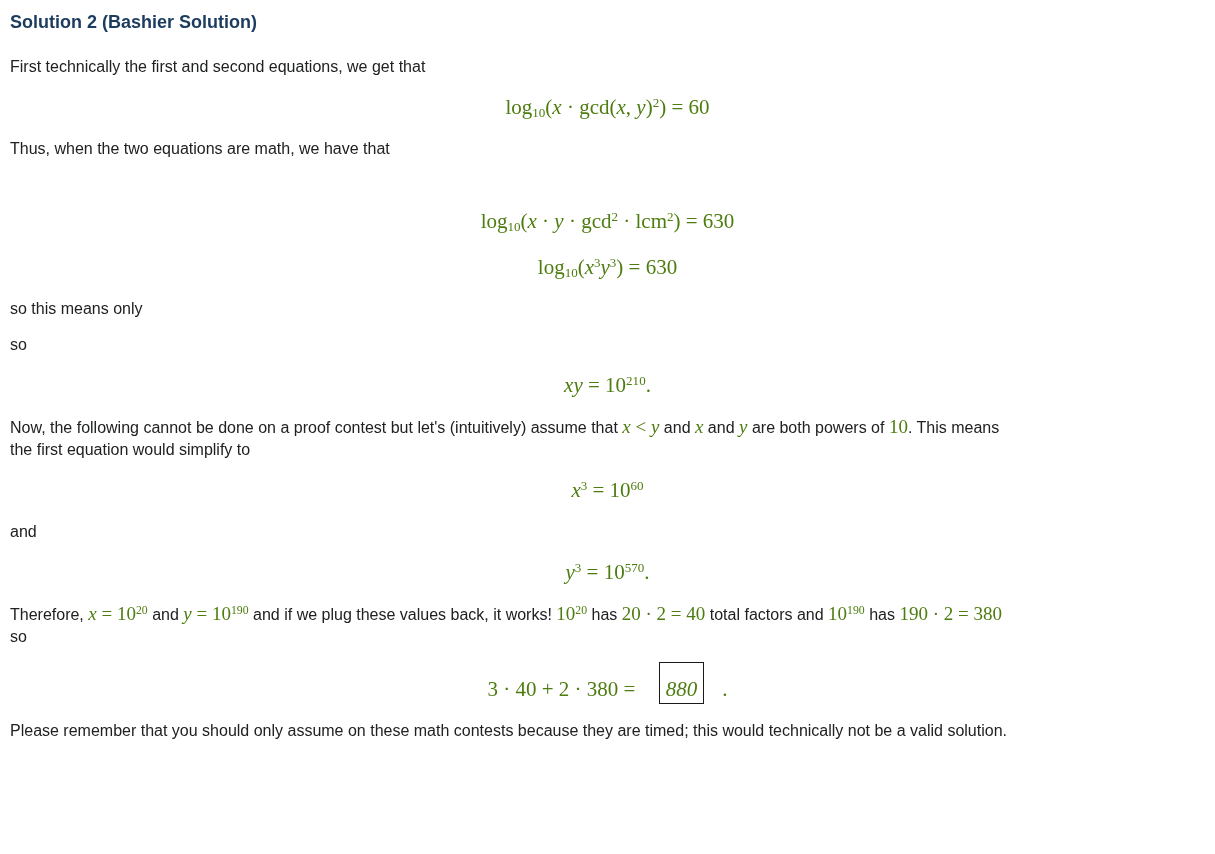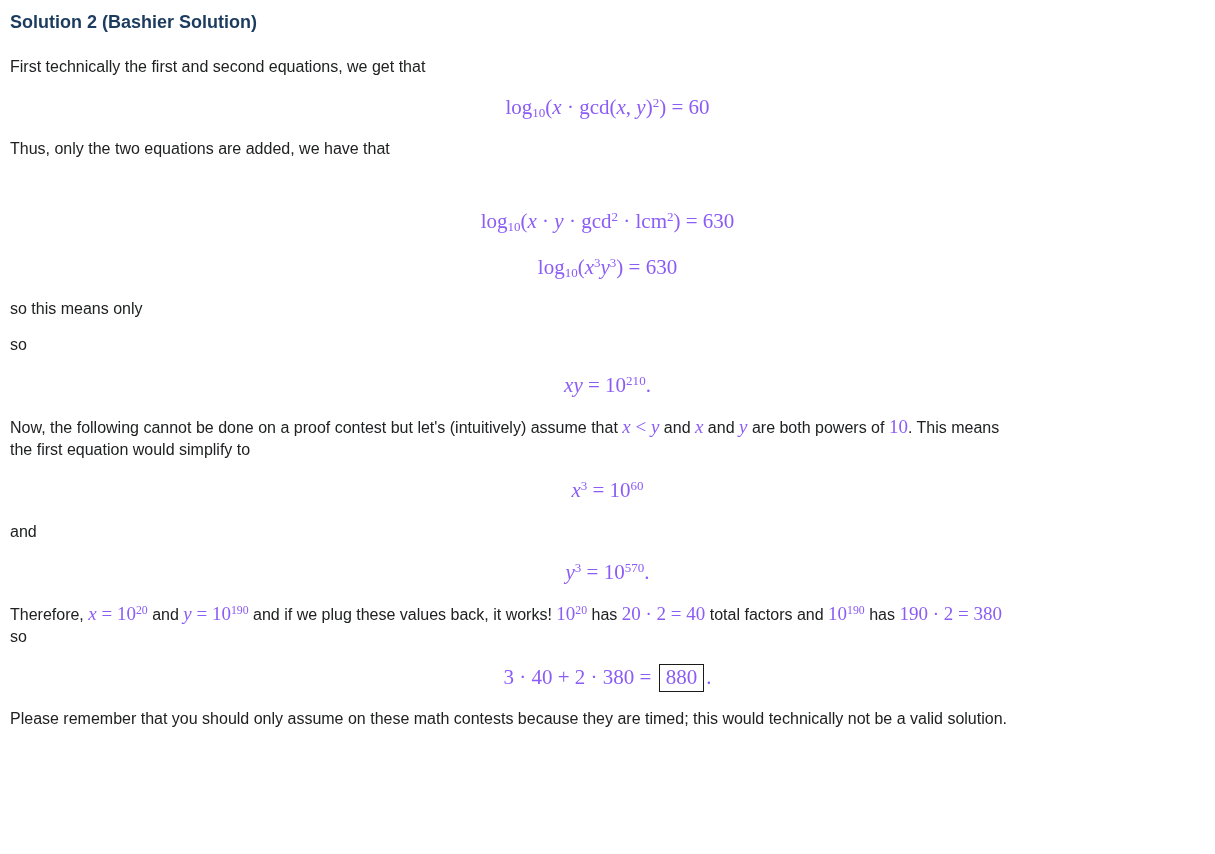--- a/index.html
+++ b/index.html
@@ -37,49 +37,50 @@
     line-height: 30px;
     text-align: center;
     color: #111111;
   }
   
   #content > :nth-child(4) { margin-top: 46px; }
 
   .math {
     font-family: "Liberation Serif", "DejaVu Serif", serif;
     font-size: 19px;
-    color: #8b5cf6;
+    color: #4d7c0f;
   }
   .eq .math { font-size: 21px; }
   .math .mit { font-style: italic; }
   .math .mrm { font-style: normal; }
   .math sup,
   .math sub {
     line-height: 0;
     font-size: 0.62em;
   }
   .math sup { vertical-align: 0.55em; }
   .math sub { vertical-align: -0.25em; }
   .math .mbox {
     display: inline-block;
     border: 1px solid #1a1a1a;
-    padding: 1px 6px 2px 6px;
-    margin: 0 2px;
+    padding: 15px 6px 2px 6px;
+    margin: 0 18px;
     line-height: 1.1;
+    font-style: italic;
   }
 </style>
 </head>
 <body>
 
 <div class="page">
   <h2 class="page-title">Solution 2 (Bashier Solution)</h2>
   <div id="content">
       <p class="para">First technically the first and second equations, we get that</p>
       <div class="eq"><span class="math"><span class="mrm">log</span><sub>10</sub><span class="mrm">(</span><span class="mit">x</span><span class="mrm"> · gcd(</span><span class="mit">x</span><span class="mrm">, </span><span class="mit">y</span><span class="mrm">)</span><sup>2</sup><span class="mrm">) = 60</span></span></div>
-      <p class="para">Thus, only the two equations are added, we have that</p>
+      <p class="para">Thus, when the two equations are math, we have that</p>
       <div class="eq"><span class="math"><span class="mrm">log</span><sub>10</sub><span class="mrm">(</span><span class="mit">x</span><span class="mrm"> · </span><span class="mit">y</span><span class="mrm"> · gcd</span><sup>2</sup><span class="mrm"> · lcm</span><sup>2</sup><span class="mrm">) = 630</span></span></div>
       <div class="eq"><span class="math"><span class="mrm">log</span><sub>10</sub><span class="mrm">(</span><span class="mit">x</span><sup>3</sup><span class="mit">y</span><sup>3</sup><span class="mrm">) = 630</span></span></div>
       <p class="para">so this means only</p>
       <p class="para">so</p>
       <div class="eq"><span class="math"><span class="mit">xy</span><span class="mrm"> = 10</span><sup>210</sup><span class="mrm">.</span></span></div>
       <p class="para">Now, the following cannot be done on a proof contest but let's (intuitively) assume that <span class="math"><span class="mit">x</span><span class="mrm"> &lt; </span><span class="mit">y</span></span> and <span class="math"><span class="mit">x</span></span> and <span class="math"><span class="mit">y</span></span> are both powers of <span class="math"><span class="mrm">10</span></span>. This means<br>the first equation would simplify to</p>
       <div class="eq"><span class="math"><span class="mit">x</span><sup>3</sup><span class="mrm"> = 10</span><sup>60</sup></span></div>
       <p class="para">and</p>
       <div class="eq"><span class="math"><span class="mit">y</span><sup>3</sup><span class="mrm"> = 10</span><sup>570</sup><span class="mrm">.</span></span></div>
       <p class="para">Therefore, <span class="math"><span class="mit">x</span><span class="mrm"> = 10</span><sup>20</sup></span> and <span class="math"><span class="mit">y</span><span class="mrm"> = 10</span><sup>190</sup></span> and if we plug these values back, it works! <span class="math"><span class="mrm">10</span><sup>20</sup></span> has <span class="math"><span class="mrm">20 · 2 = 40</span></span> total factors and <span class="math"><span class="mrm">10</span><sup>190</sup></span> has <span class="math"><span class="mrm">190 · 2 = 380</span></span><br>so</p>

